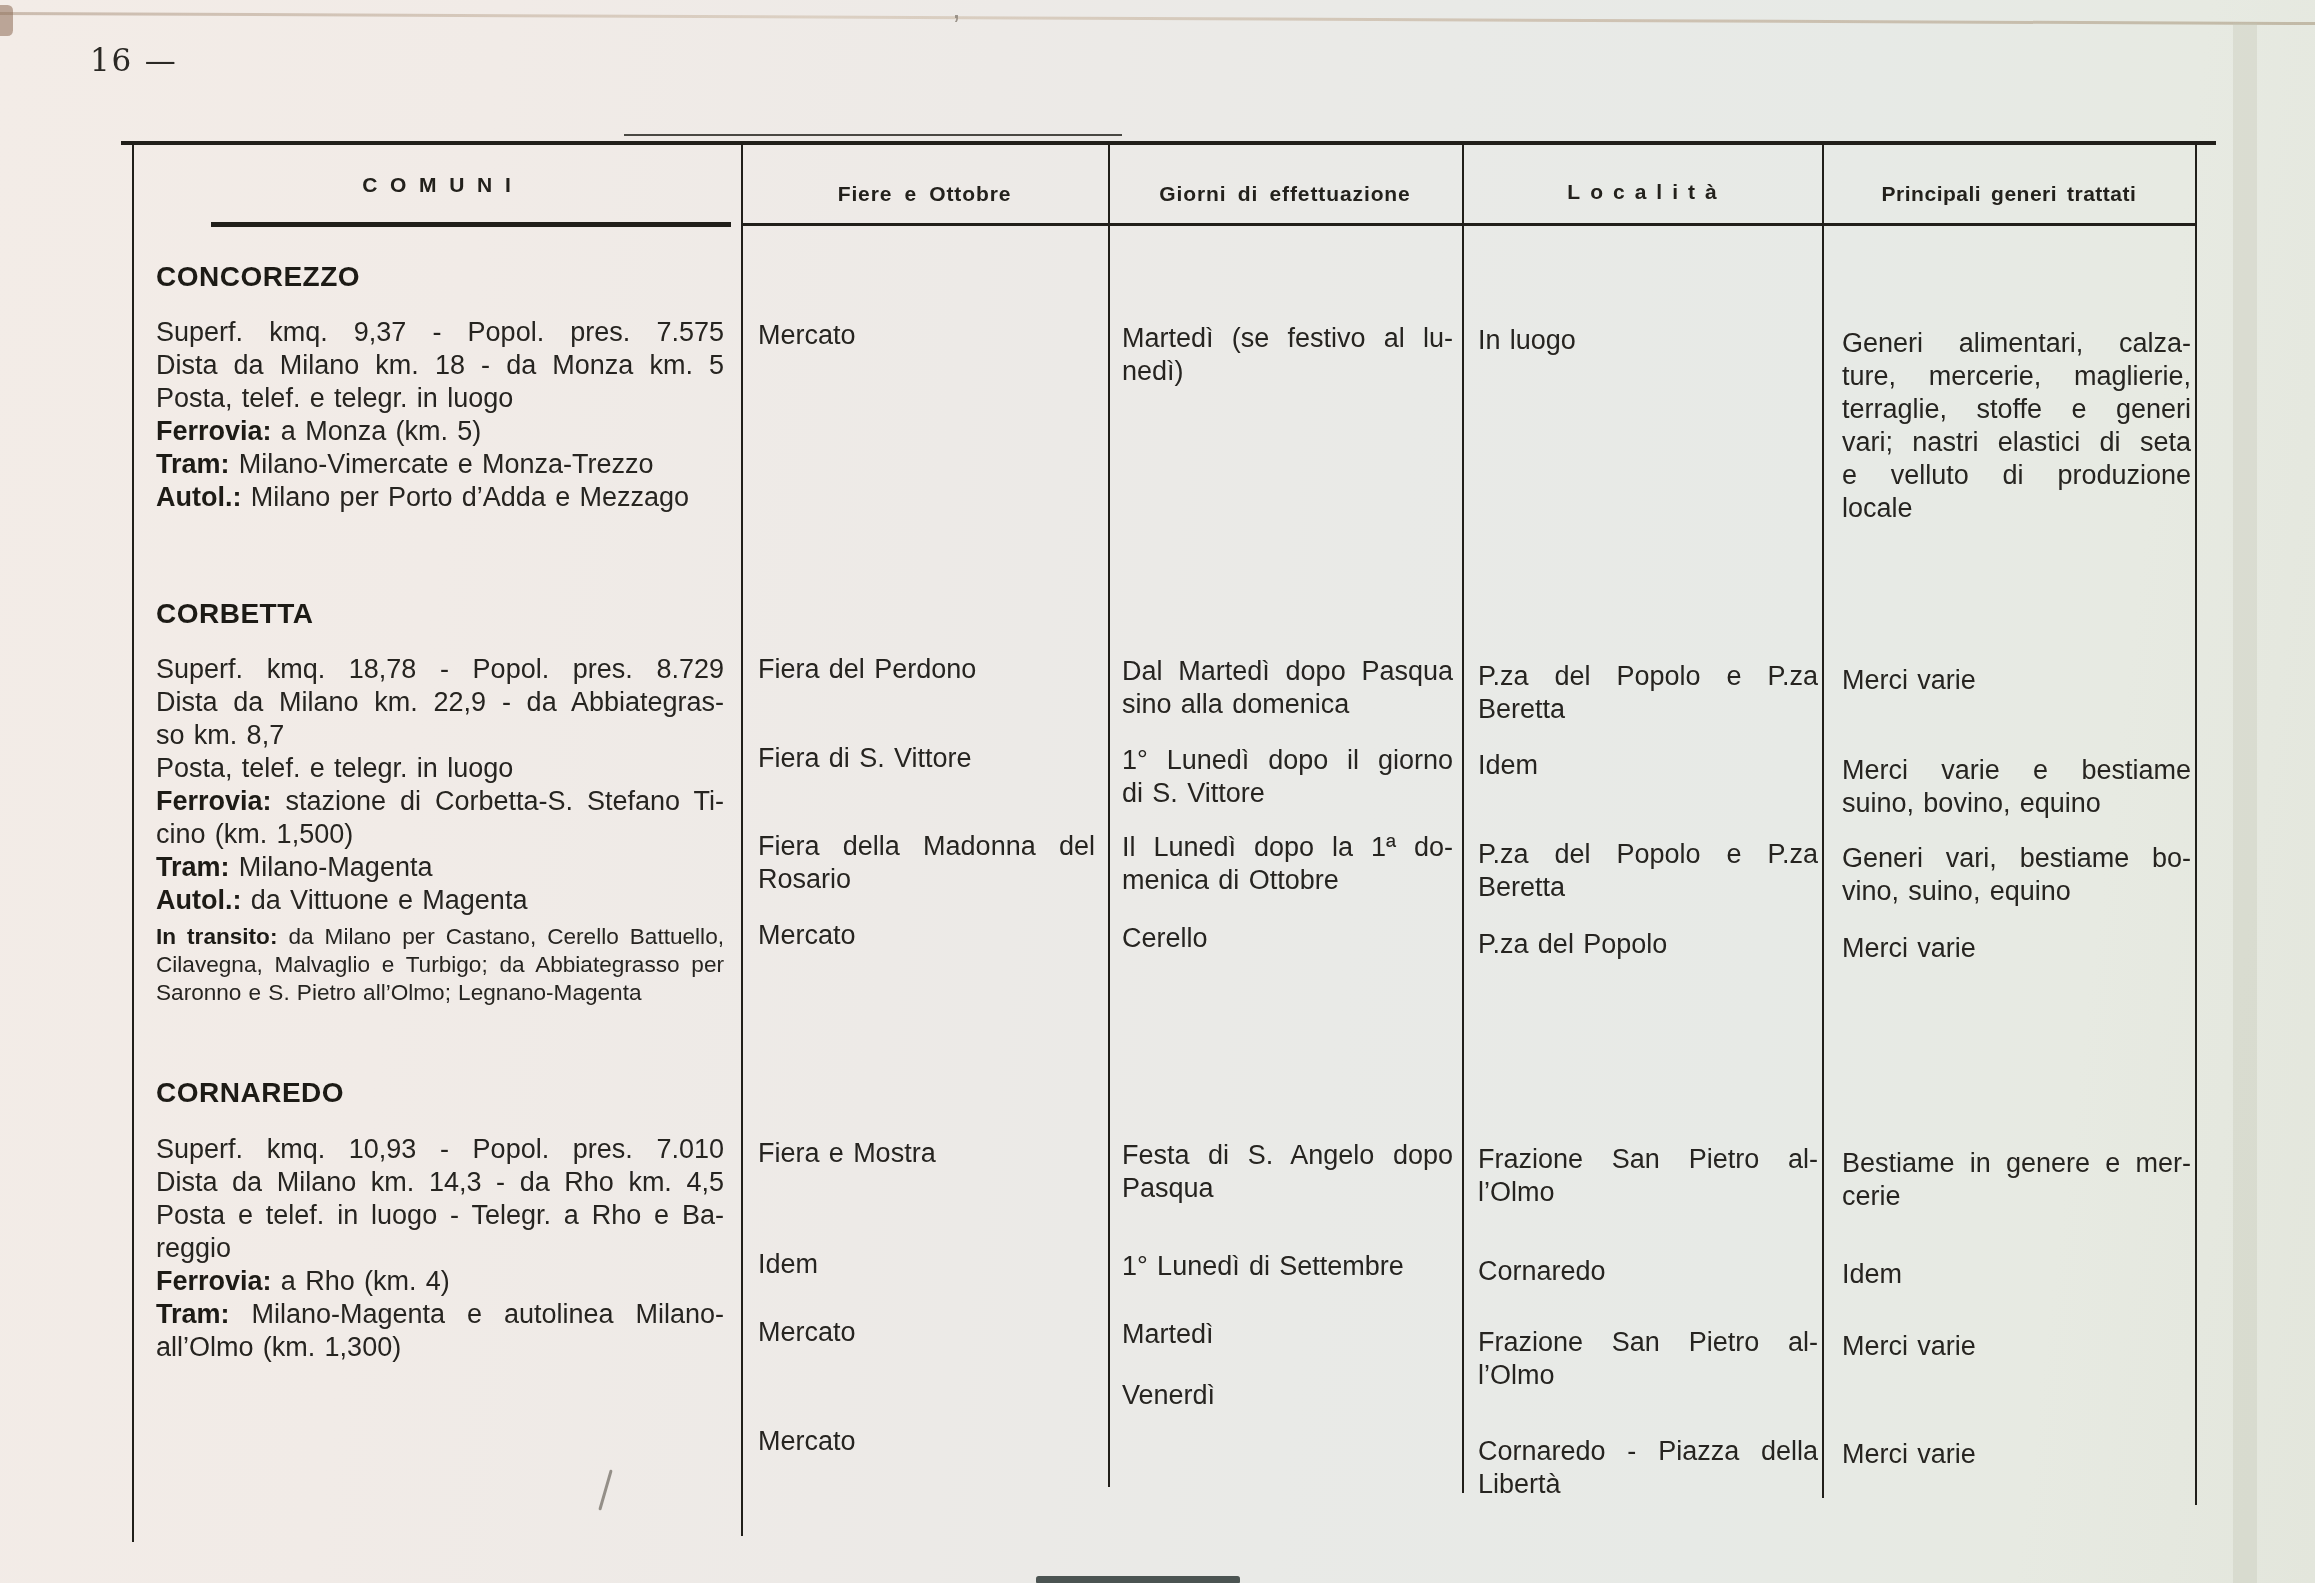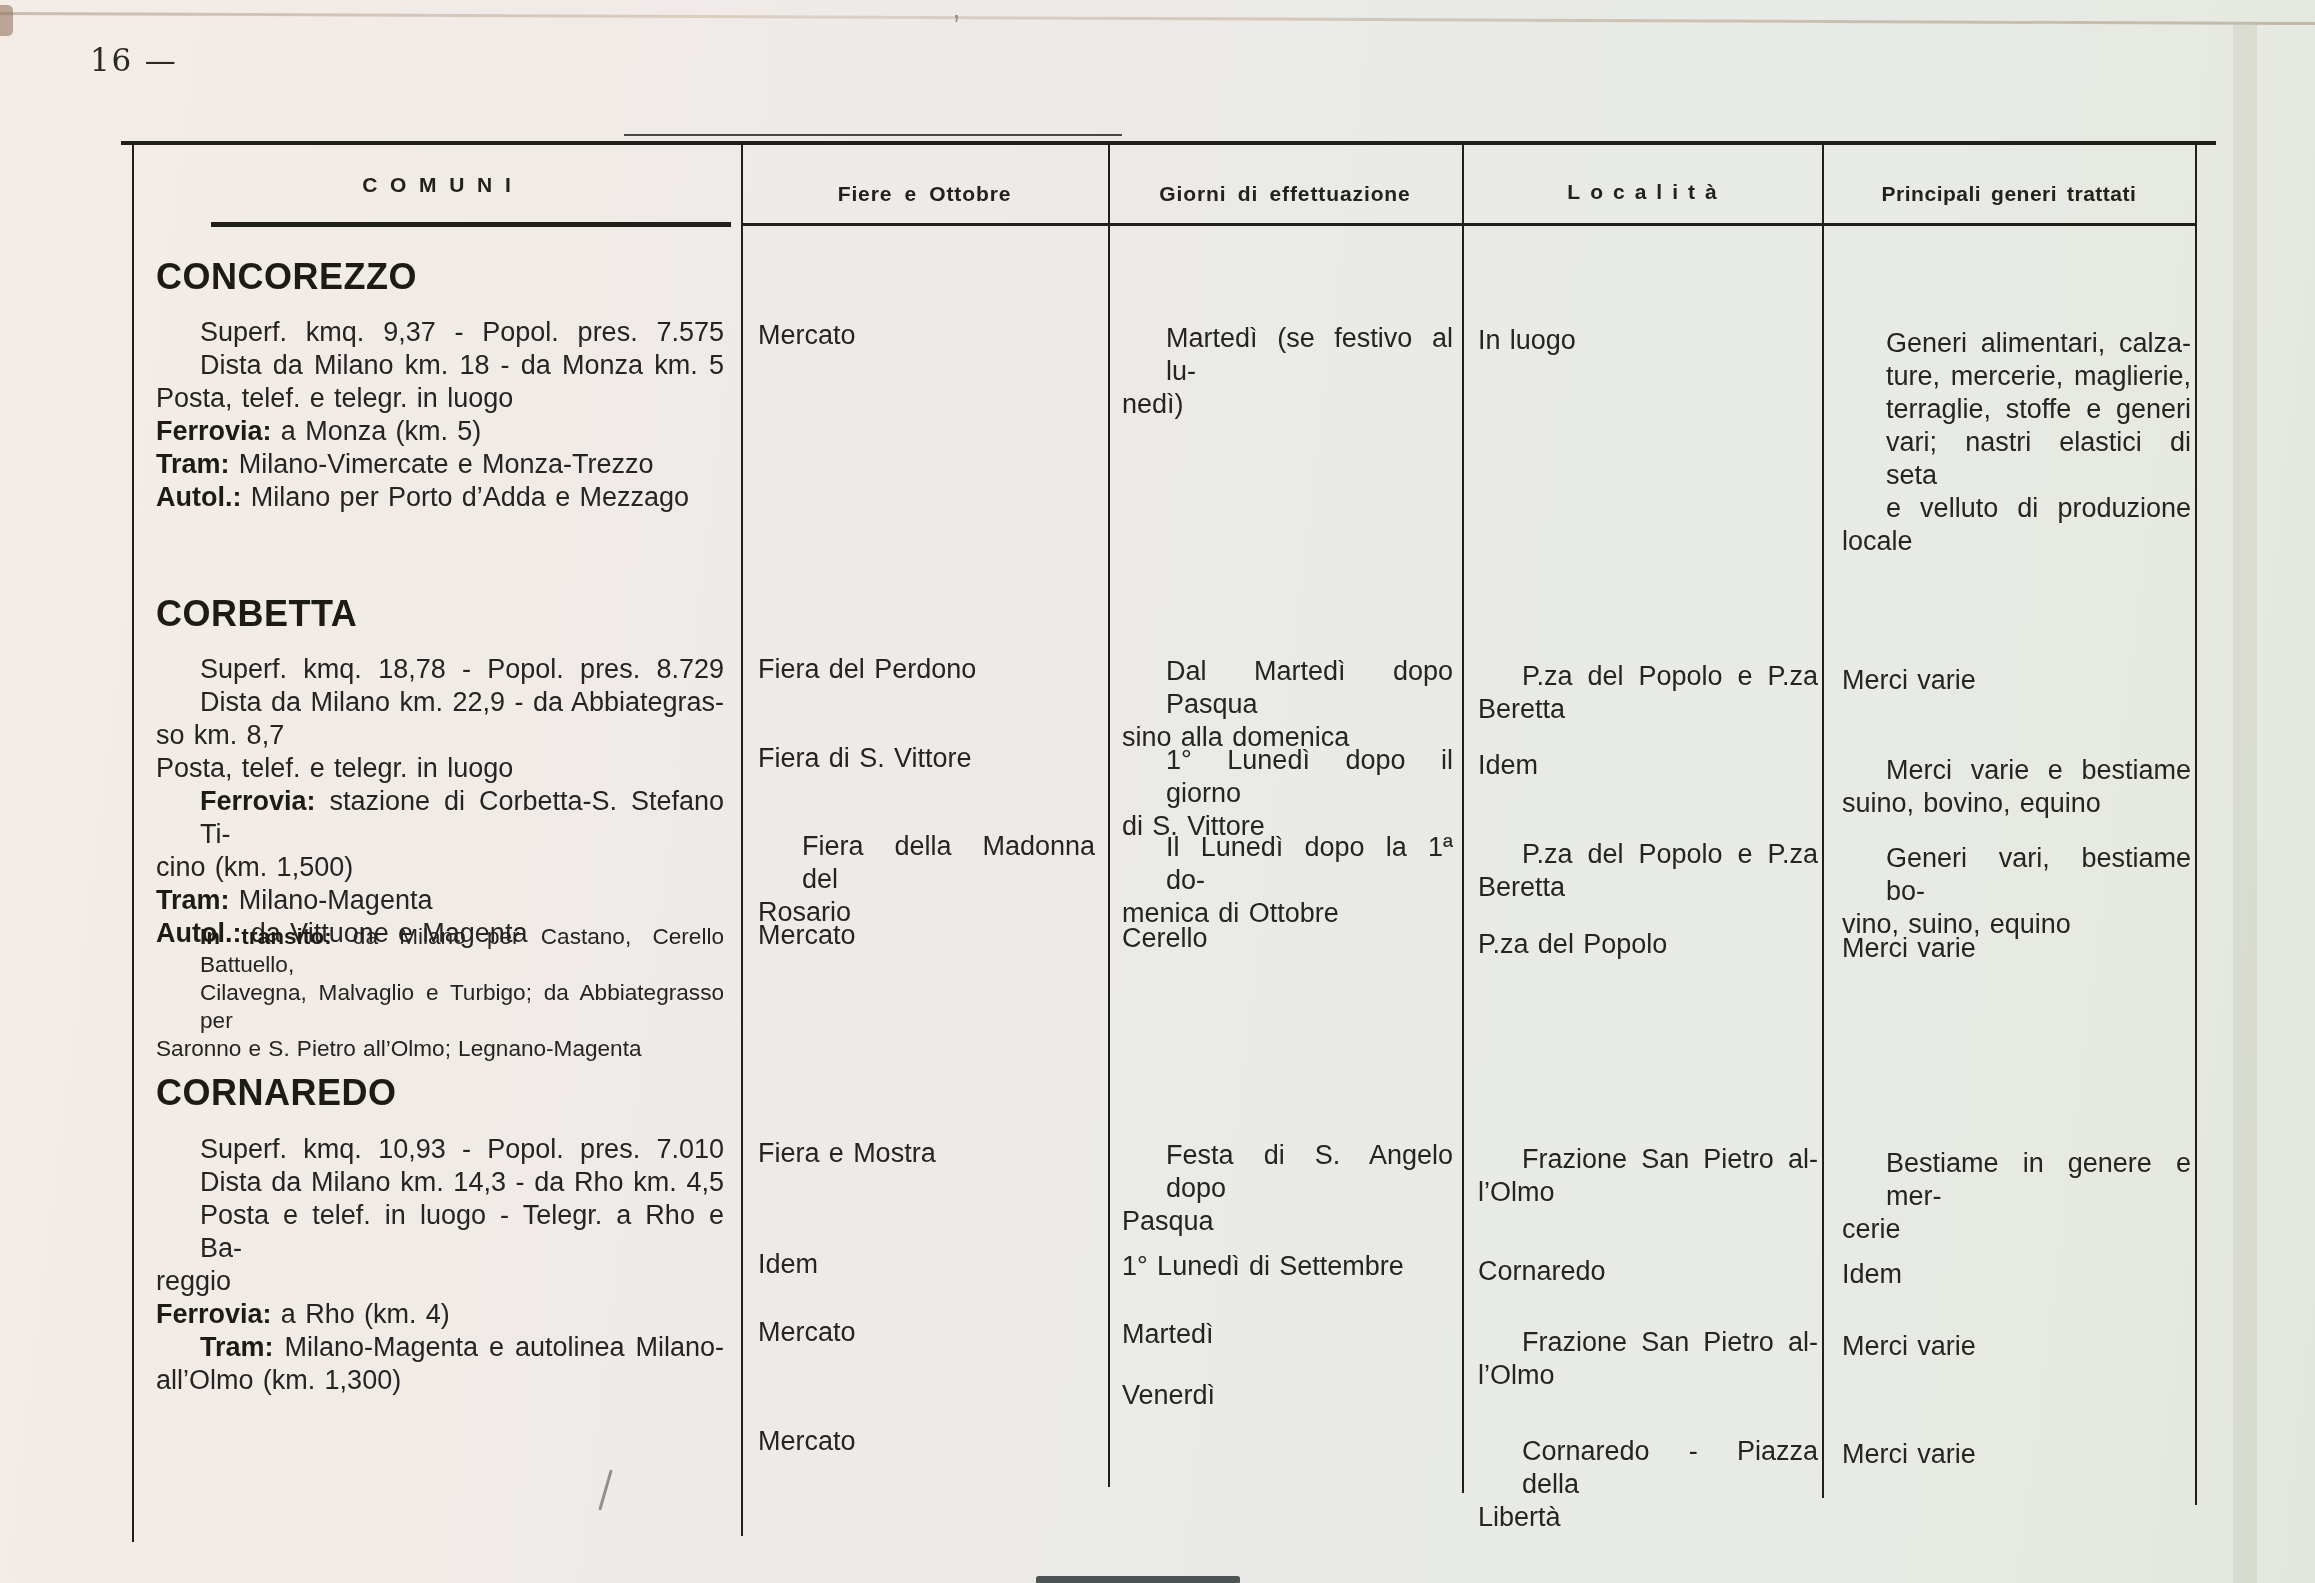--- a/index.html
+++ b/index.html
@@ -35,22 +35,22 @@
   .hdr{position:absolute;font-weight:bold;font-size:21px;color:#23211c;}
   .h-comuni{left:132px;width:609px;top:173px;text-align:center;letter-spacing:12.7px;text-indent:12.7px;}
   .h-fiere{left:741px;width:367px;top:182px;text-align:center;letter-spacing:0.9px;word-spacing:5.4px;}
   .h-giorni{left:1108px;width:354px;top:182px;text-align:center;letter-spacing:0.9px;word-spacing:4.5px;}
   .h-localita{left:1462px;width:360px;top:180px;text-align:center;letter-spacing:10px;text-indent:10px;}
   .h-generi{left:1822px;width:374px;top:182px;text-align:center;letter-spacing:0.5px;word-spacing:3.6px;}
 
   
   .cell{position:absolute;font-size:27px;line-height:33px;word-spacing:1.8px;color:#262420;}
   .cell b{font-weight:bold;color:#1d1b16;}
-  .cell .j{text-align:justify;text-align-last:justify;margin-left:44px;}
-  .cname{font-size:36px;font-weight:bold;letter-spacing:0.5px;color:#1d1b16;}
+  .cell .j{text-align:justify;text-align-last:justify;}
+  .cname{font-size:28px;font-weight:bold;letter-spacing:0.5px;color:#1d1b16;}
   .small{font-size:22.6px;line-height:28px;word-spacing:0.9px;}
 
   
   .slash-mark{position:absolute;left:604px;top:1469px;width:2.7px;height:42px;background:#6d6860;transform:rotate(16deg);opacity:.7;border-radius:1.8px;}
   .tick-mark{position:absolute;left:953px;top:9px;font-size:31px;color:#8a8177;opacity:.8;}
   .bottom-mark{position:absolute;left:1036px;top:1576px;width:204px;height:8.1px;background:#2f3a37;opacity:.85;border-radius:2.7px;}
 </style>
 </head>
 <body>
 

